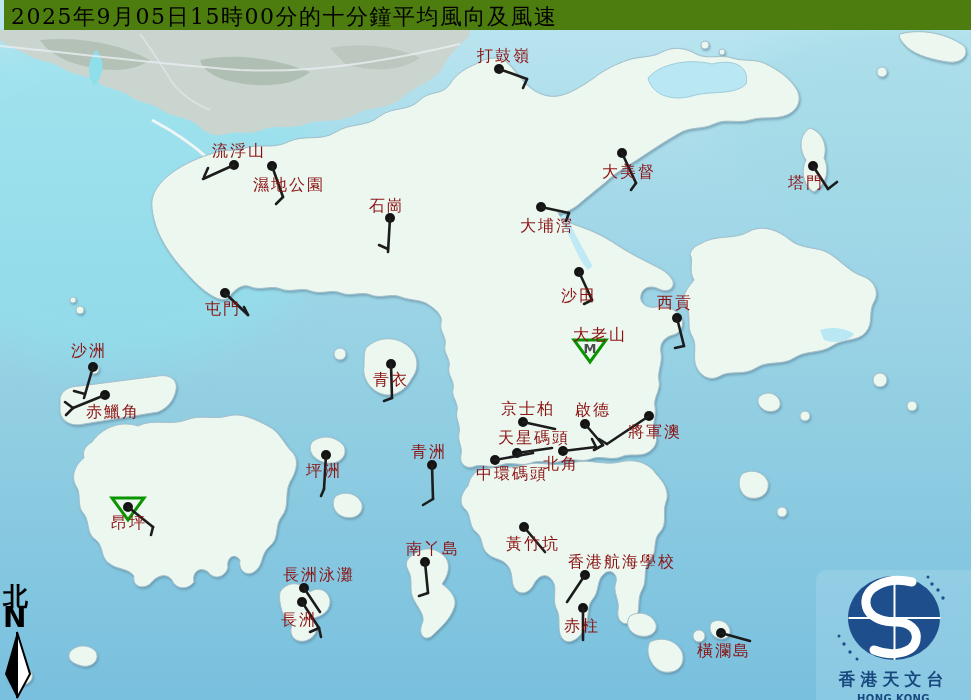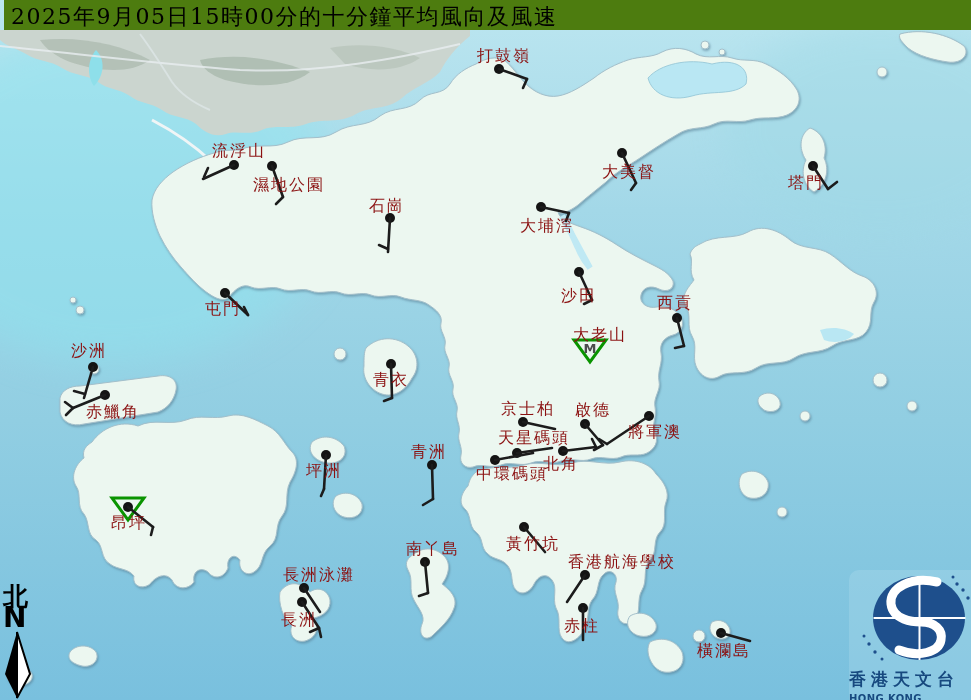--- a/index.html
+++ b/index.html
@@ -13,22 +13,22 @@
   .stn-dot{fill:#141414;}
   .shaft{stroke:#1c1c1c;stroke-width:2.6;stroke-linecap:round;fill:none;}
   .stn-label{font:16px "DejaVu Serif",serif;fill:#8b1111;letter-spacing:2px;}
   .tri{fill:none;stroke:#0a9400;stroke-width:3;stroke-linejoin:miter;}
   .mtxt{font:bold 13px "DejaVu Sans",sans-serif;fill:#4c4c4c;text-anchor:middle;}
   
   .compass{position:absolute;left:3px;top:584px;z-index:5;width:36px;color:#000;}
   .compass .hanzi{display:block;font:bold 25px "DejaVu Serif",serif;line-height:25px;}
   .compass .n{display:block;font:bold 28px "DejaVu Sans",sans-serif;line-height:24px;margin-top:-3px;}
   
-  .logo{position:absolute;right:0;bottom:0;width:122px;height:130px;z-index:5;
-        background:rgba(180,223,238,0.30);border-radius:10px 0 0 0;text-align:left;}
+  .logo{position:absolute;right:0;bottom:0;width:155px;height:130px;z-index:5;
+        background:rgba(180,223,238,0.30);border-radius:10px 0 0 0;text-align:center;}
   .logo .cn{font:bold 17px "DejaVu Serif",serif;color:#17497f;letter-spacing:5px;margin-top:-2px;}
   .logo .en{font:bold 10px "DejaVu Sans",sans-serif;color:#17497f;letter-spacing:0.4px;margin-top:2px;}
 </style>
 </head>
 <body>
 
 <div class="screen">
 
   <svg class="map" width="971" height="700" viewBox="0 0 971 700">
     <defs>

